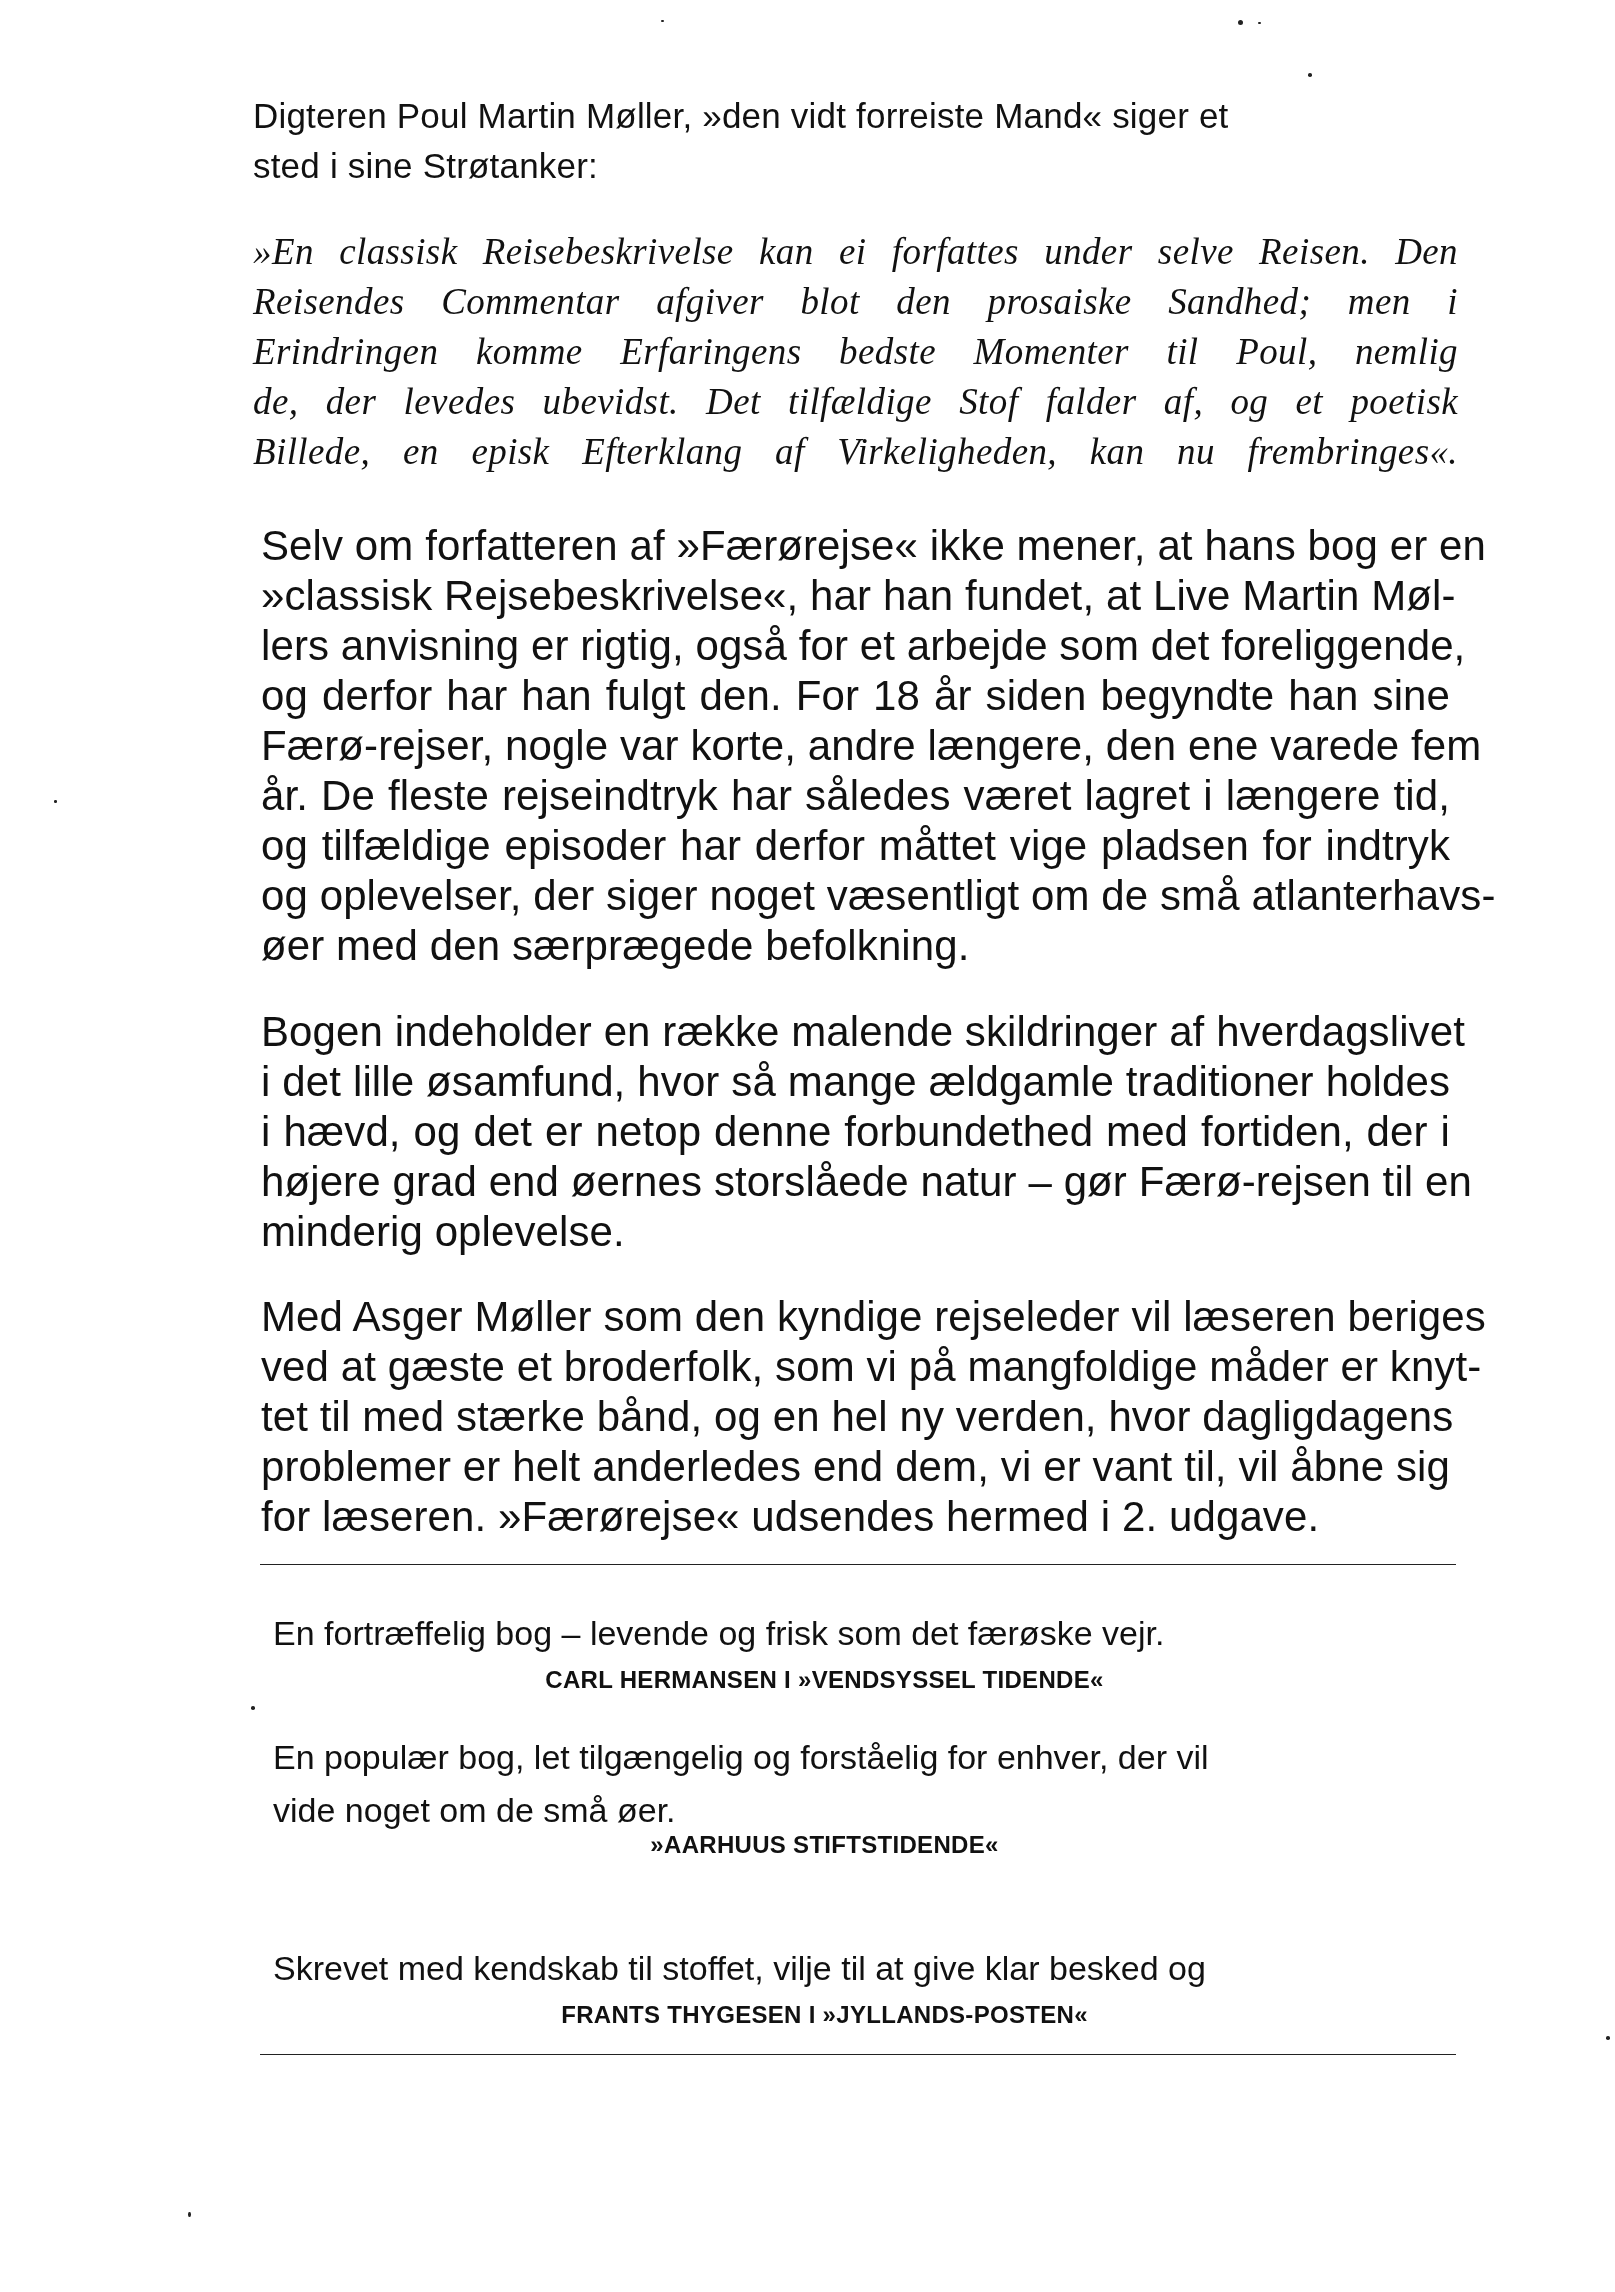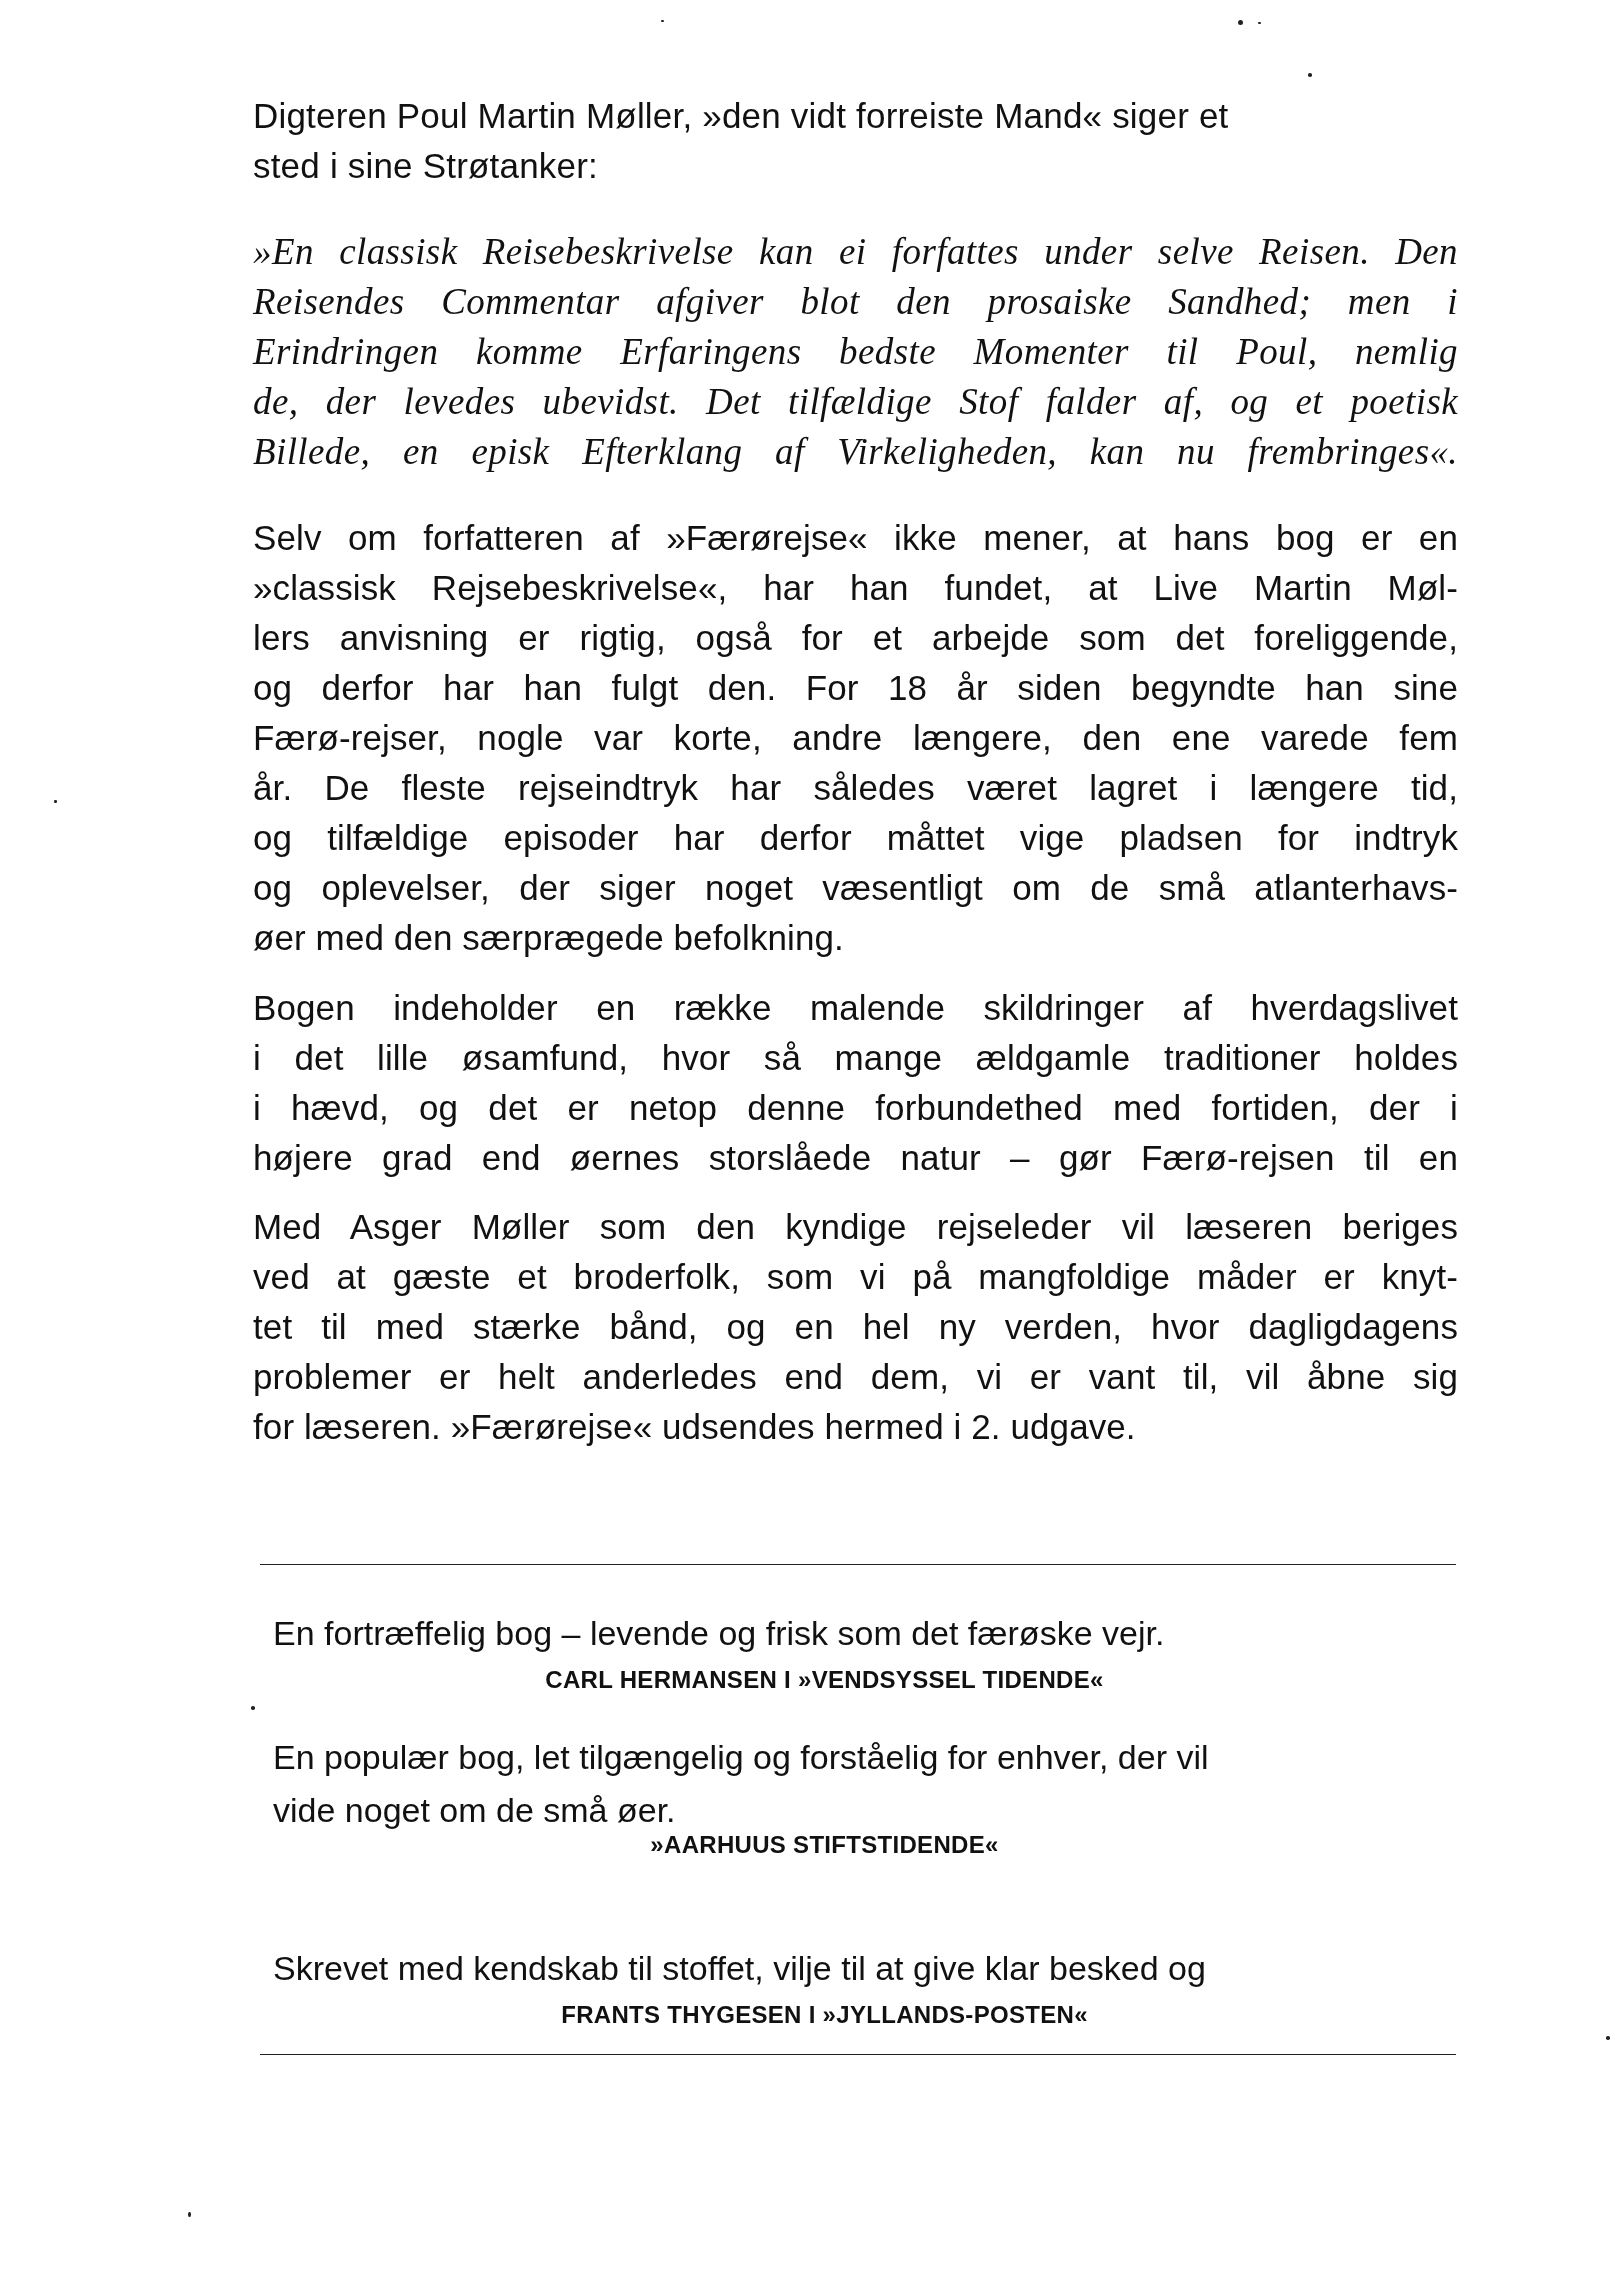--- a/index.html
+++ b/index.html
@@ -3,21 +3,21 @@
   <meta charset="utf-8">
   <style>
     html, body { margin: 0; padding: 0; background: #ffffff; }
     body { width: 1616px; height: 2293px; position: relative; overflow: hidden; color: #111; }
     .page { position: absolute; left: 0; top: 0; width: 1616px; height: 1757px; }
     .content { position: absolute; left: 253px; top: 91px; width: 1205px; }
     .sans { font-family: "Liberation Sans", "DejaVu Sans", sans-serif; }
     .serif { font-family: "Liberation Serif", "DejaVu Serif", serif; }
     .p-intro { font-size: 35px; line-height: 50px; margin: 0; letter-spacing: 0.2px; }
     .quote { font-style: italic; font-size: 37px; line-height: 50px; margin: 36px 0 0 0; text-align: justify; text-align-last: justify; letter-spacing: 0.4px; }
-    .p-body { font-size: 35px; line-height: 50px; margin: 0; text-align: justify; letter-spacing: 0.1px; }
+    .p-body { font-size: 42px; line-height: 50px; margin: 8px; text-align: justify; letter-spacing: 0.1px; }
     .line { display: block; text-align: justify; text-align-last: justify; white-space: nowrap; }
     .line.short { text-align-last: left; }
     .gap-a { height: 36px; }
     .gap-b { height: 19.7px; }
     .rule { position: absolute; left: 260px; width: 1196px; height: 0; border-top: 1.8px solid #222; }
     .review { position: absolute; left: 265px; width: 1191px; }
     .review .txt { font-size: 34px; line-height: 45px; margin: 8px; }
     .review .src { font-size: 24px; font-weight: bold; line-height: 32px; text-align: center; padding-right: 72px; letter-spacing: 0.3px; margin-top: 3.6px; }
     .speck { position: absolute; background: #222; border-radius: 50%; }
   </style>
@@ -63,20 +63,21 @@
       <span class="line short">øer med den særprægede befolkning.</span>
     </p>
 
     <div class="gap-b"></div>
 
     <p class="p-body sans">
       <span class="line">Bogen indeholder en række malende skildringer af hverdagslivet</span>
       <span class="line">i det lille øsamfund, hvor så mange ældgamle traditioner holdes</span>
       <span class="line">i hævd, og det er netop denne forbundethed med fortiden, der i</span>
       <span class="line">højere grad end øernes storslåede natur – gør Færø-rejsen til en</span>
+      <span class="line short">minderig oplevelse.</span>
     </p>
 
     <div class="gap-b"></div>
 
     <p class="p-body sans">
       <span class="line">Med Asger Møller som den kyndige rejseleder vil læseren beriges</span>
       <span class="line">ved at gæste et broderfolk, som vi på mangfoldige måder er knyt-</span>
       <span class="line">tet til med stærke bånd, og en hel ny verden, hvor dagligdagens</span>
       <span class="line">problemer er helt anderledes end dem, vi er vant til, vil åbne sig</span>
       <span class="line short">for læseren. »Færørejse« udsendes hermed i 2. udgave.</span>

